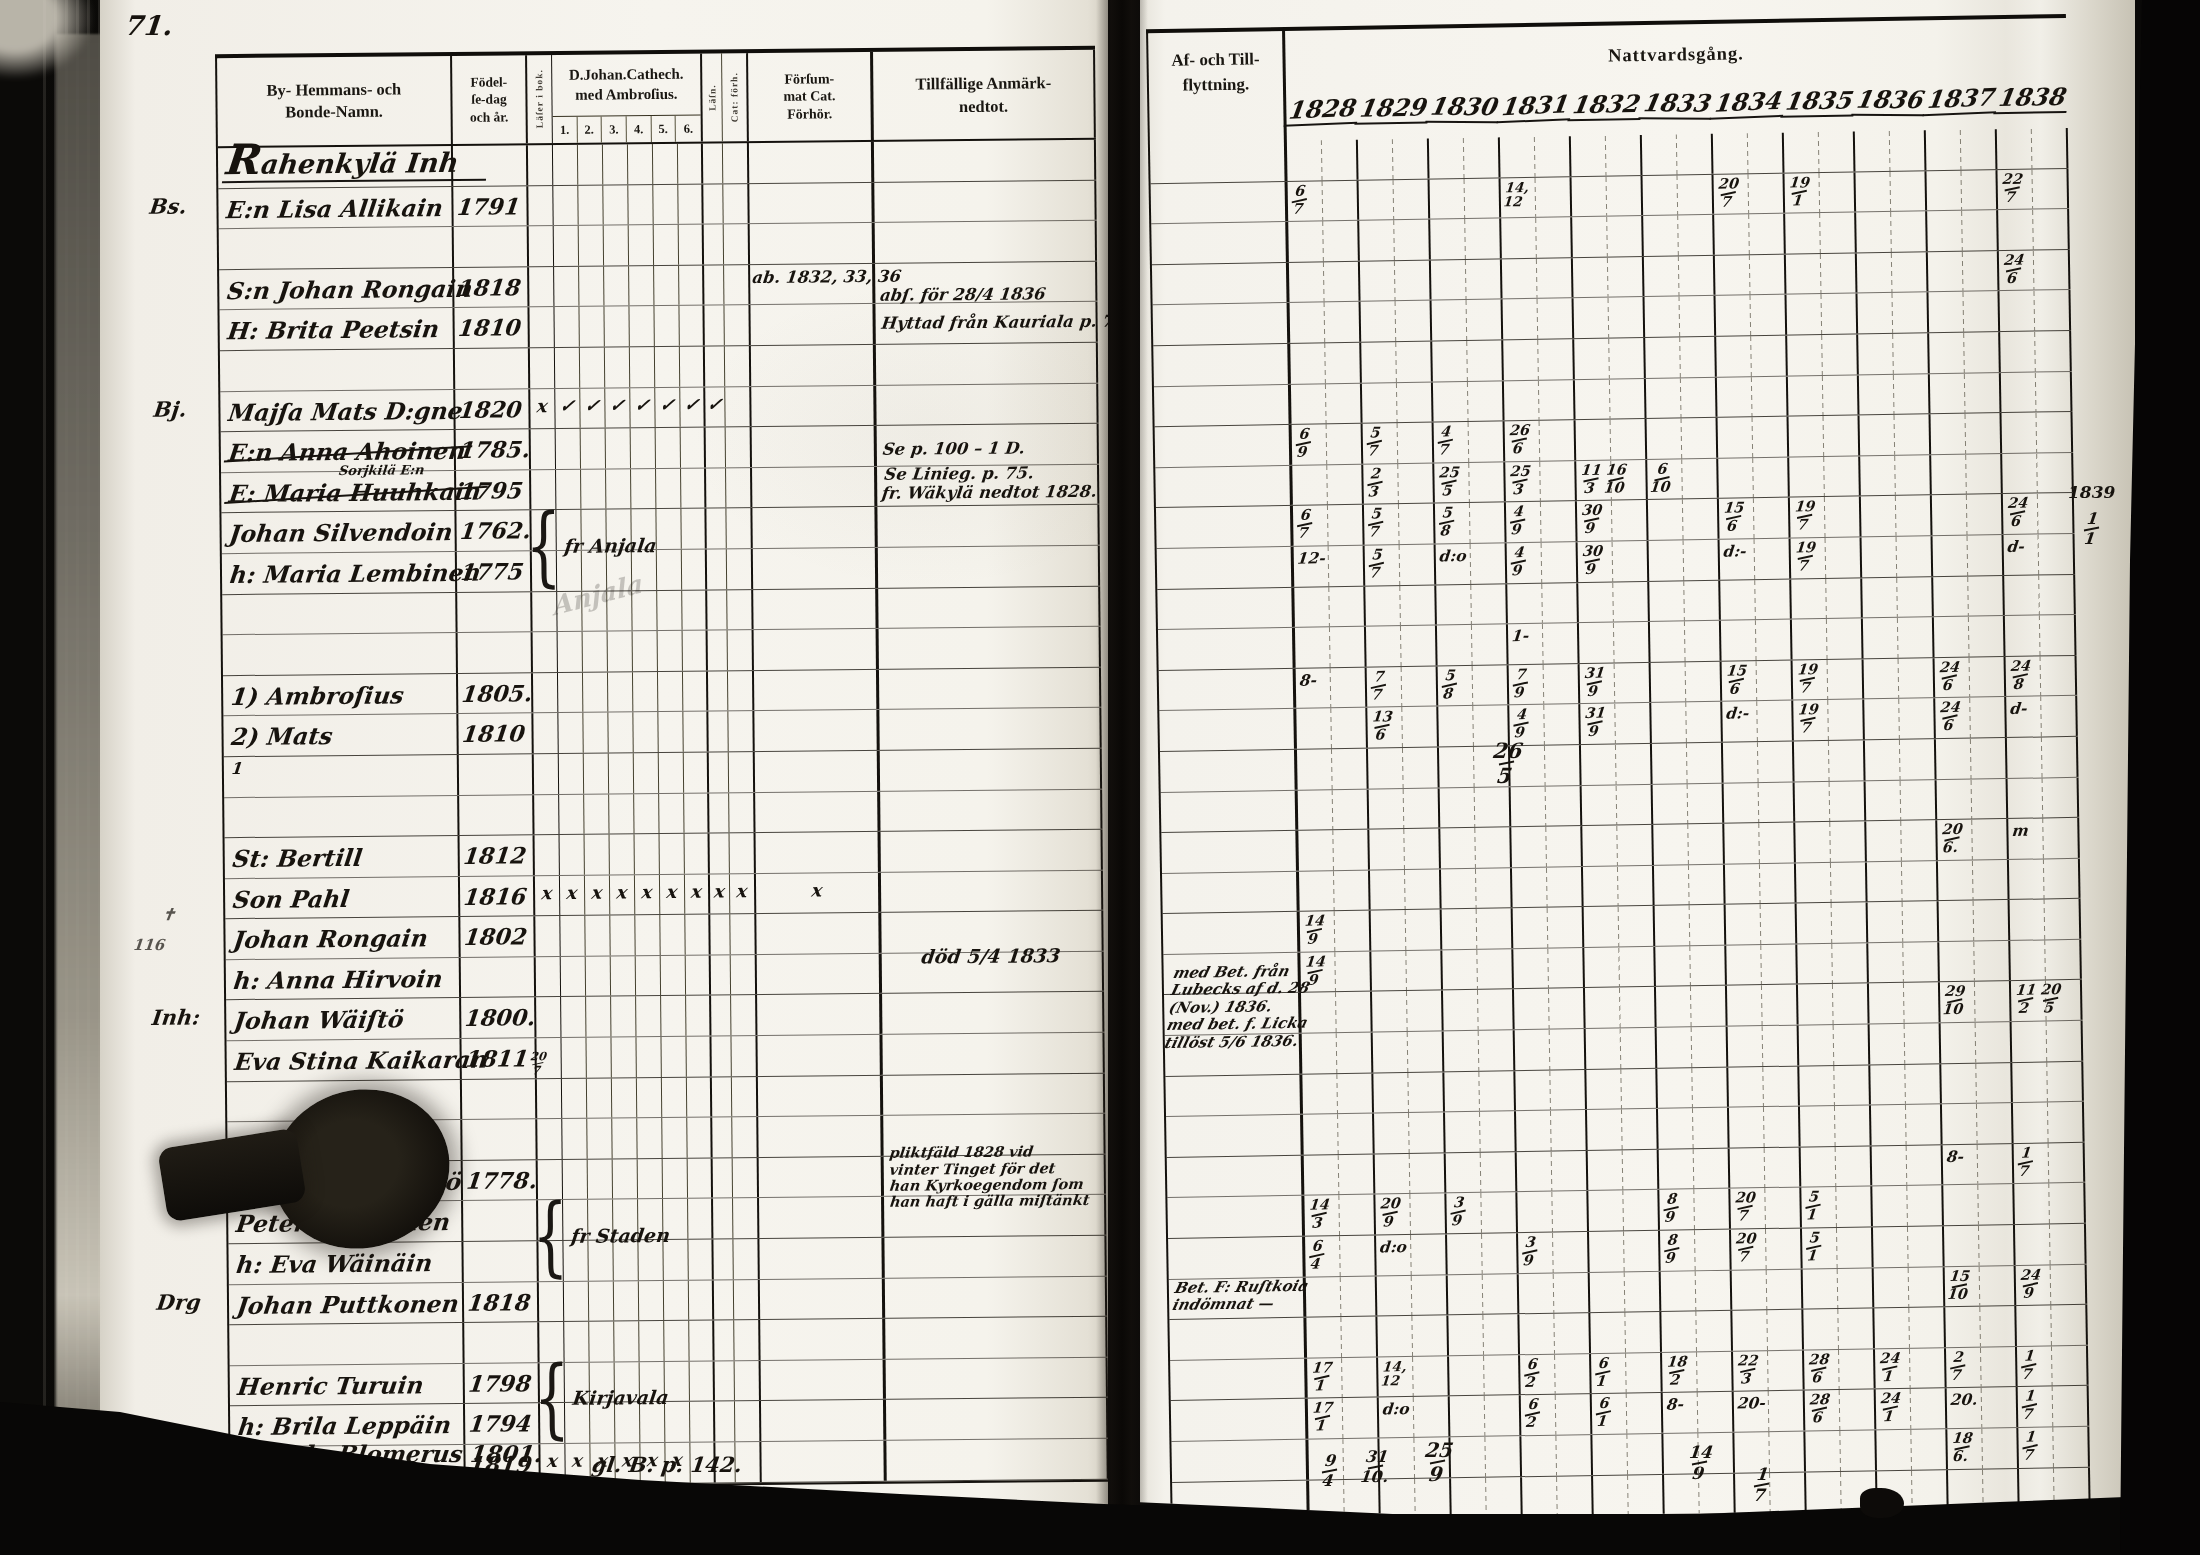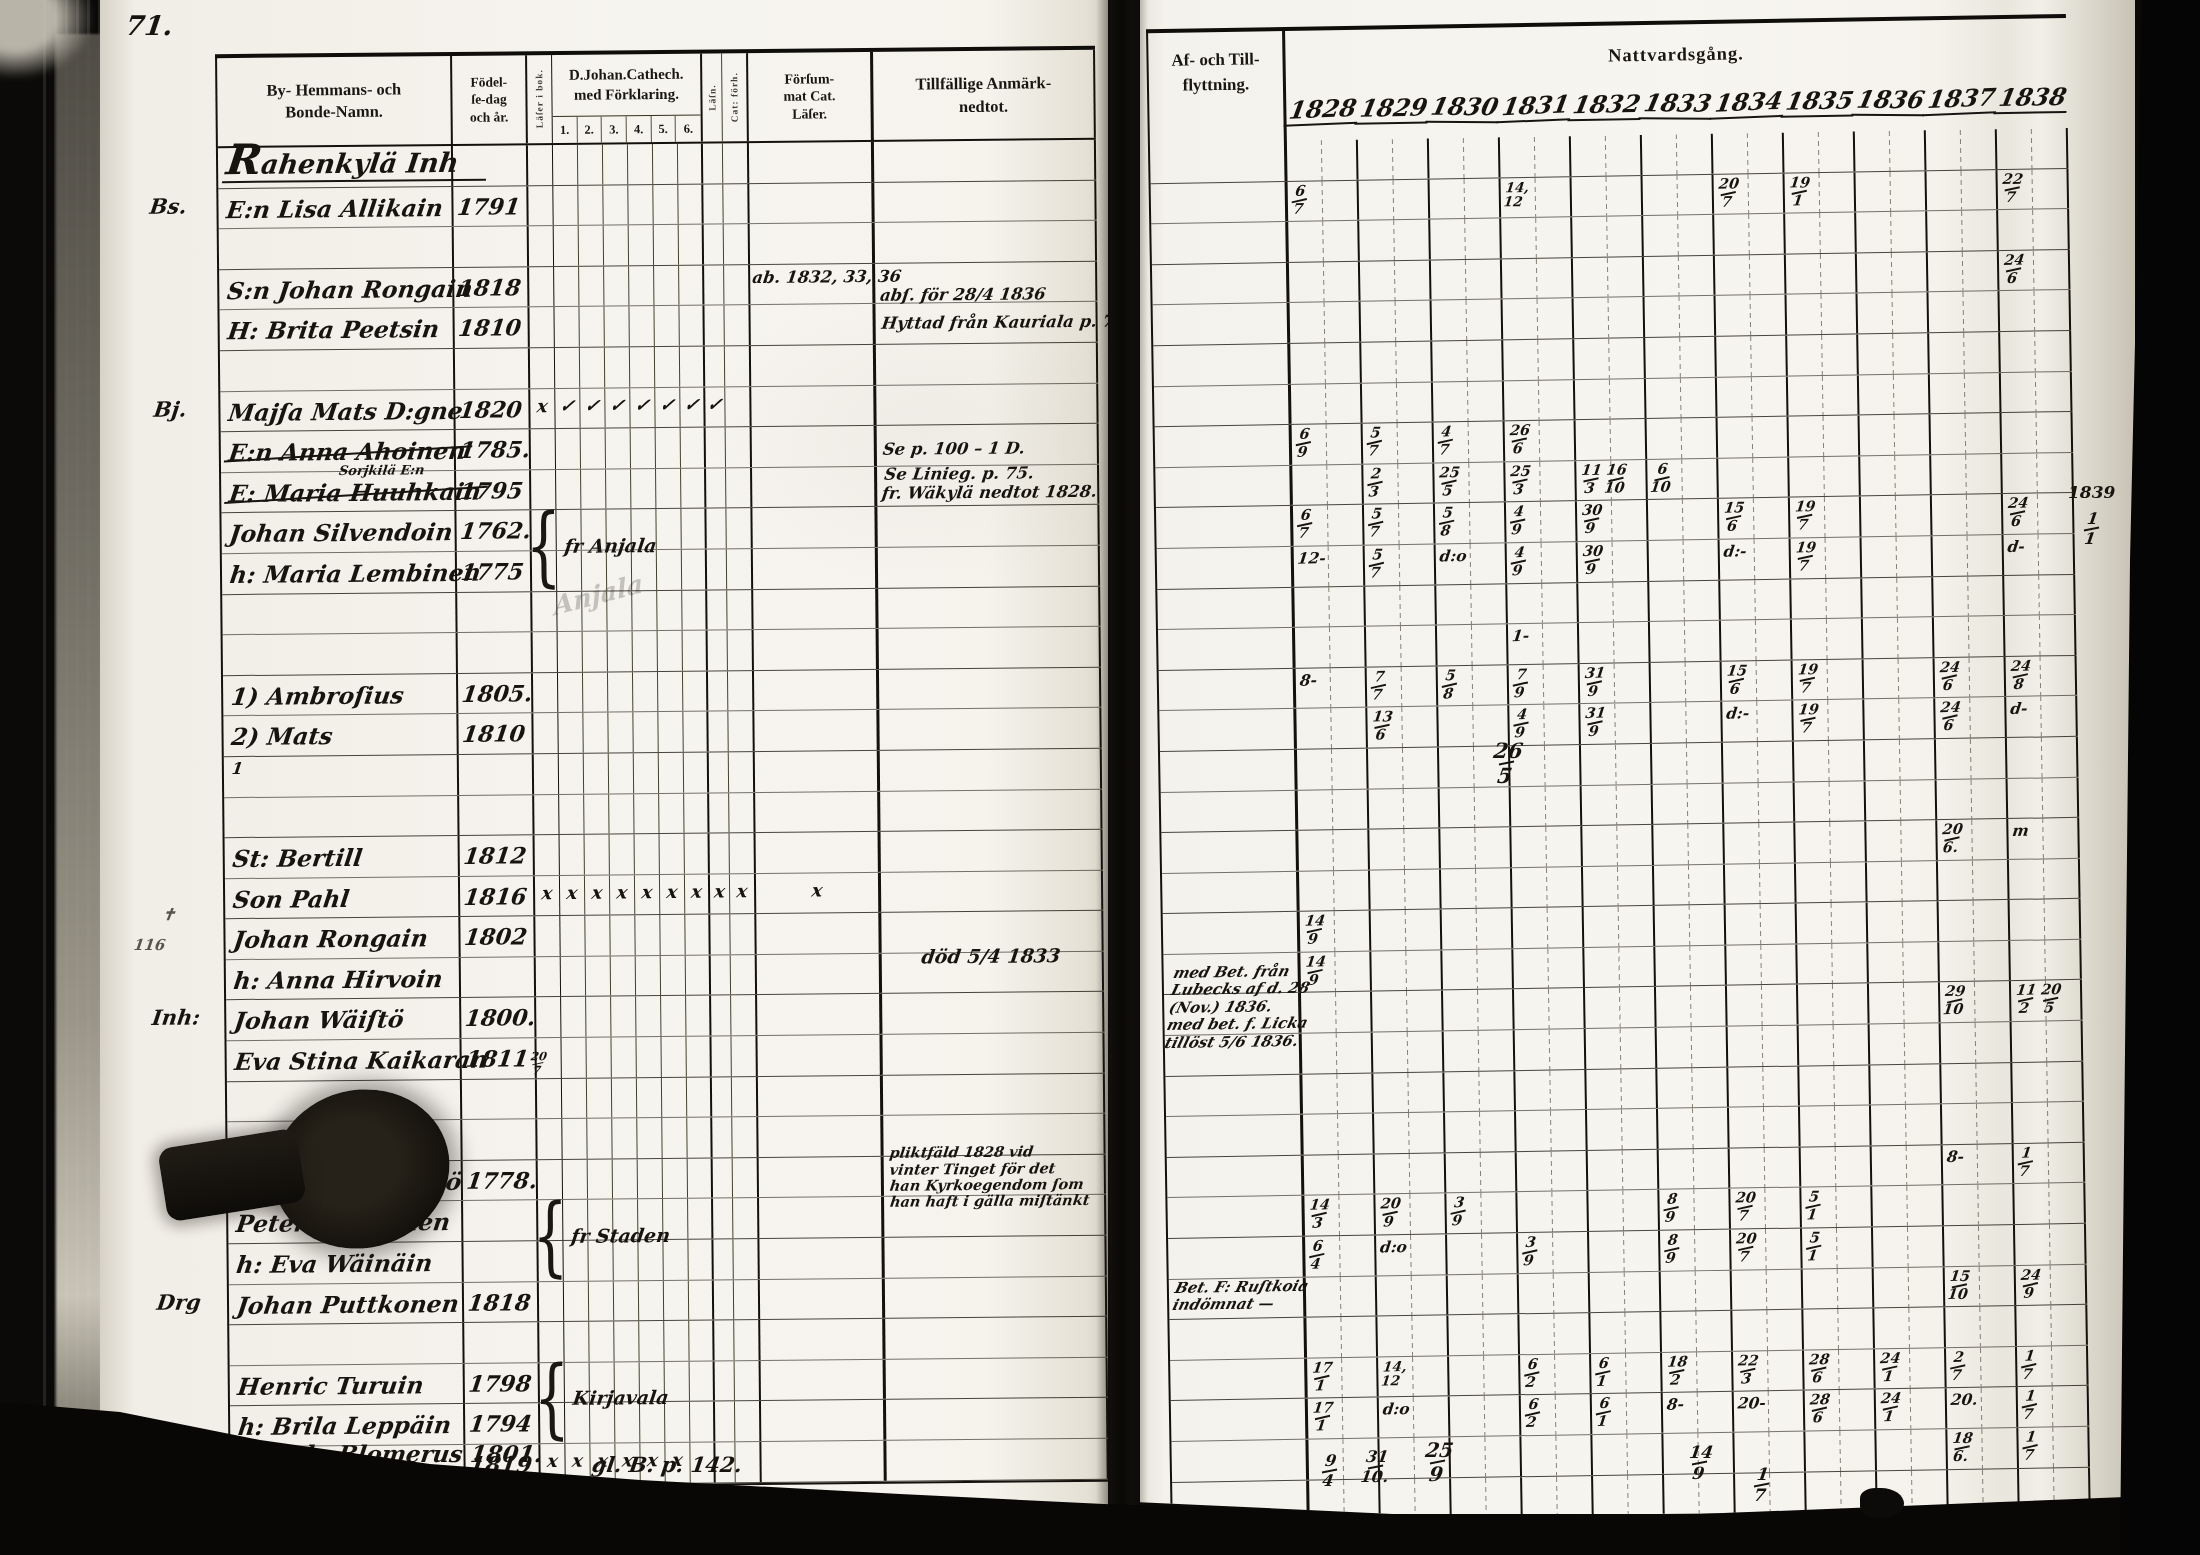--- a/index.html
+++ b/index.html
@@ -141,21 +141,21 @@
           <span>och år.</span>
         </div>
         <div class="lc c-v1">
           <div class="hcell">
               <span class="vtxt">Läſer i bok.</span>
             </div>
         </div>
         <div class="lc cathead hl-cat pr" style="width:150px;border-right-width:2.2px">
           <div class="tt">
             <span>D.Johan.Cathech.</span>
-            <span>med Förklaring.</span>
+            <span>med Ambroſius.</span>
           </div>
           <div class="nums" id="catNums">
               <span>1.</span>
               <span>2.</span>
               <span>3.</span>
               <span>4.</span>
               <span>5.</span>
               <span>6.</span>
             </div>
         </div>
@@ -165,21 +165,21 @@
             </div>
         </div>
         <div class="lc c-v3">
           <div class="hcell">
               <span class="vtxt">Cat: förh.</span>
             </div>
         </div>
         <div class="lc c-forh hcell hl-forh pr">
           <span>Förſum-</span>
           <span>mat Cat.</span>
-          <span>Läſer.</span>
+          <span>Förhör.</span>
         </div>
         <div class="lc c-rem hcell hl-rem pr">
           <span>Tillfällige Anmärk-</span>
           <span>nedtot.</span>
         </div>
       </div>
       <div id="lbody">
           <div class="lrow">
             <div class="lc c-name">
               <div class="vname hw"><span class="vsw">R</span>ahenkylä Inh</div>

